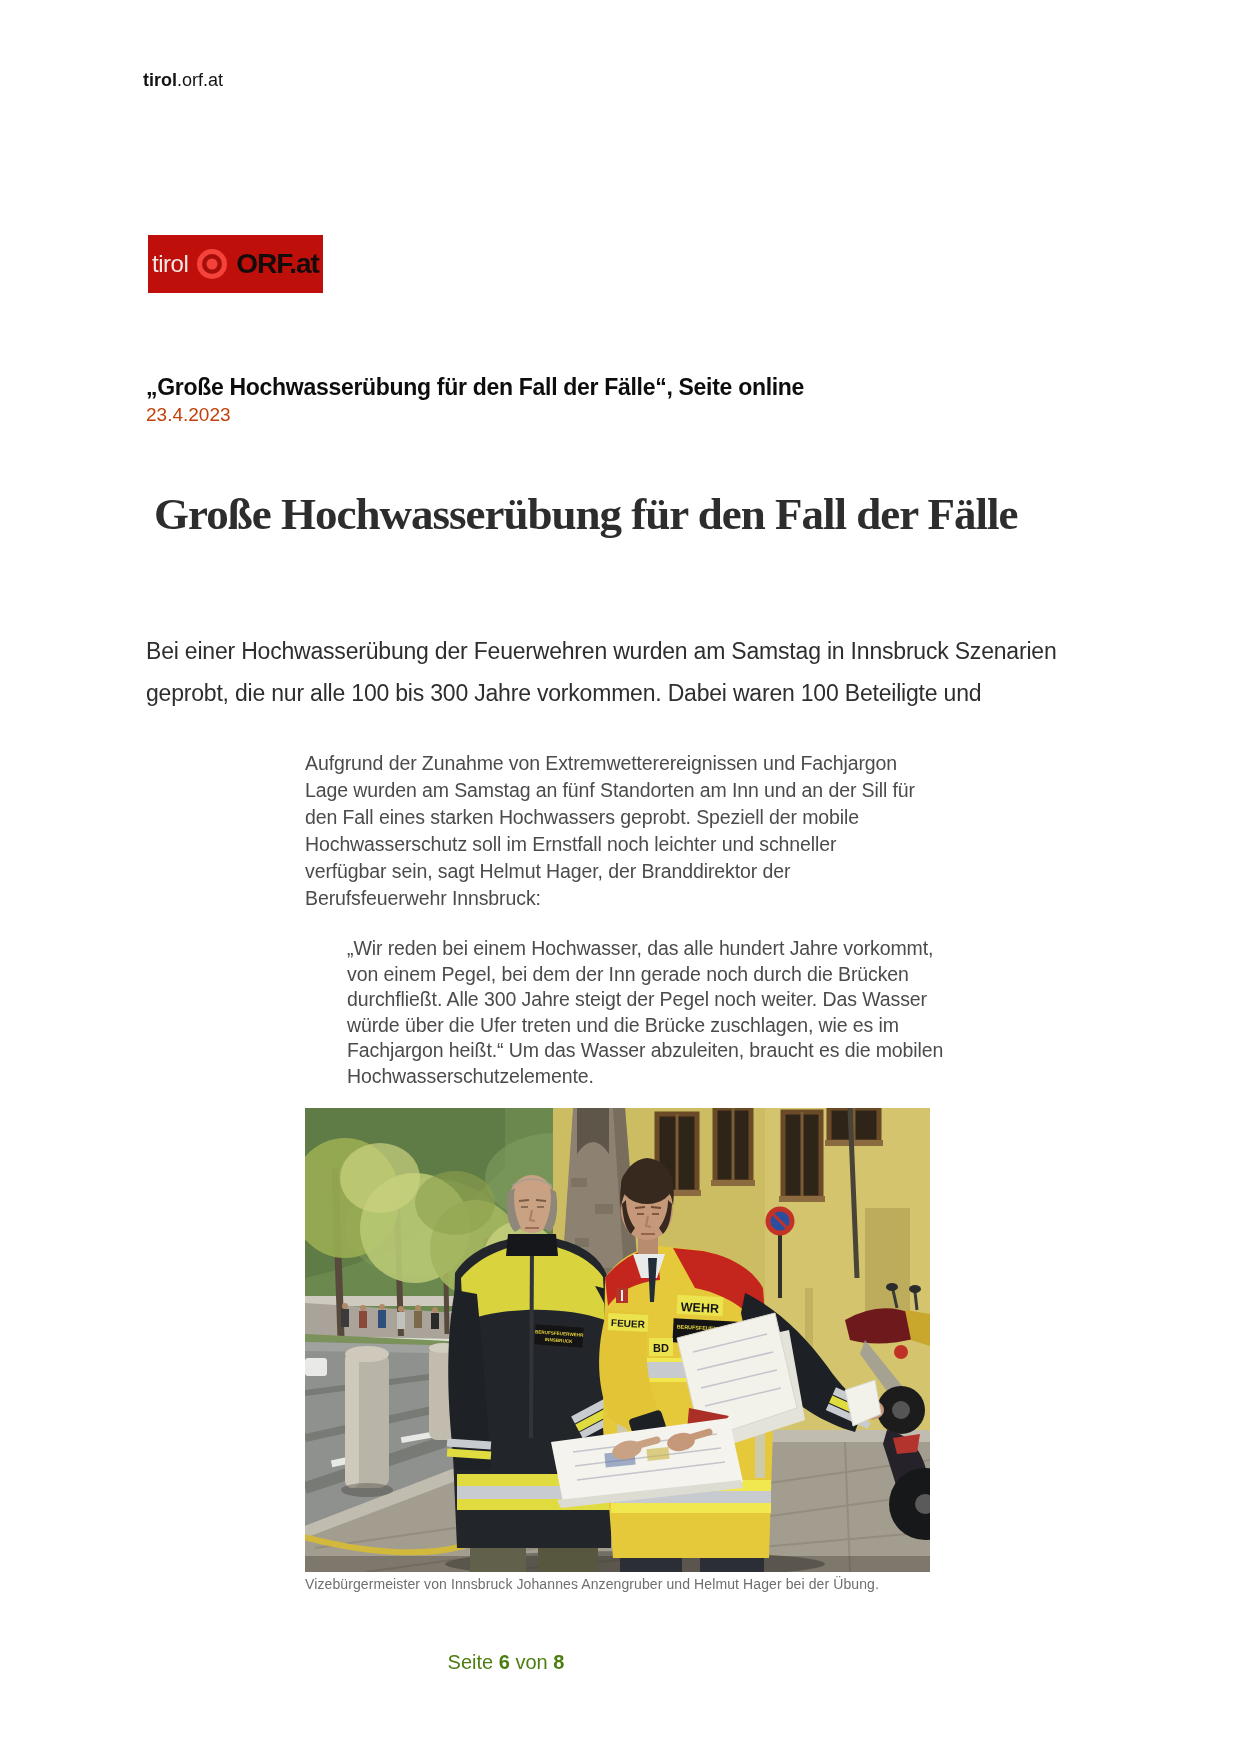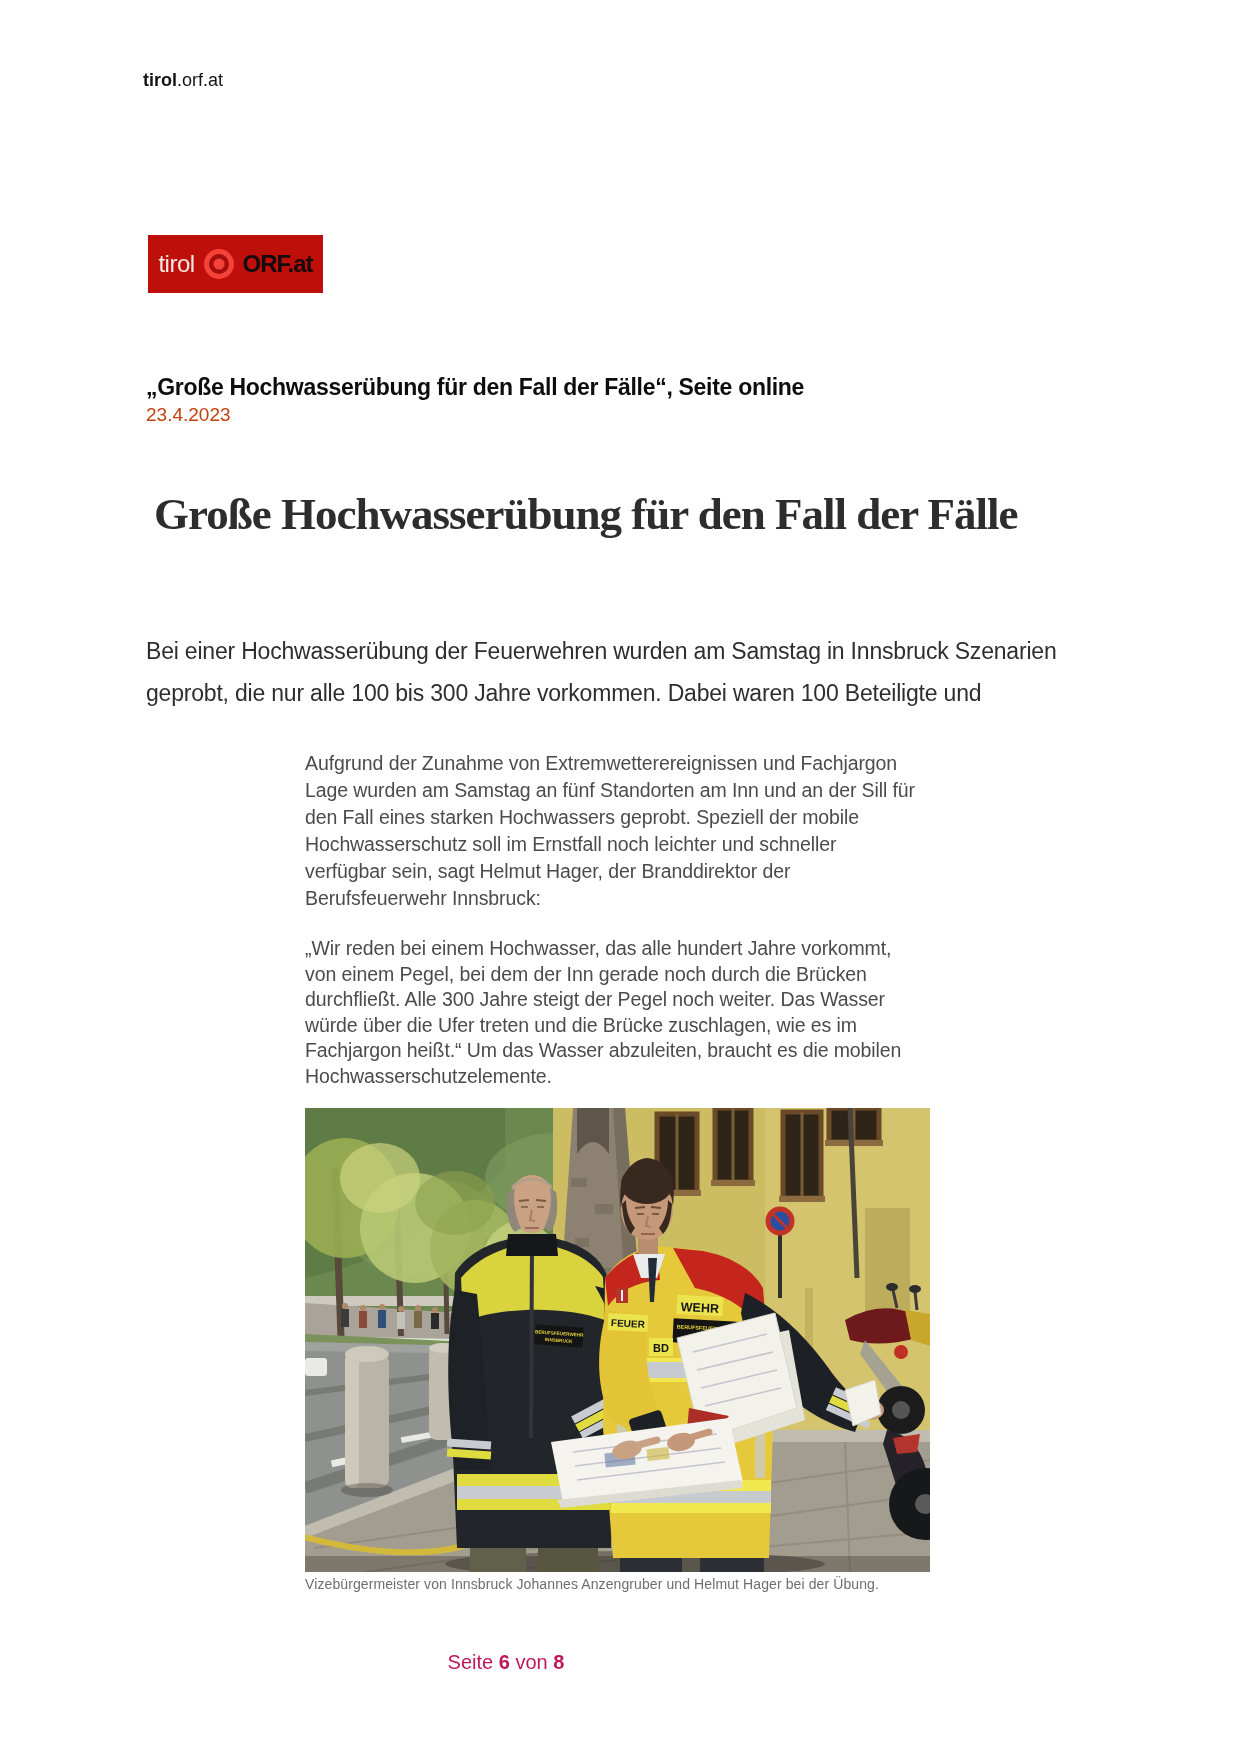--- a/index.html
+++ b/index.html
@@ -8,38 +8,38 @@
     font-family:"Liberation Sans",sans-serif;color:#111;overflow:hidden;
   }
   .abs{position:absolute;}
   .site-line{left:143px;top:70px;font-size:18px;color:#141414;}
   .site-line .b{font-weight:bold;}
   .logo{
     left:148px;top:235px;width:175px;height:58px;background:#bf0f0b;
     display:flex;align-items:center;justify-content:center;gap:7px;
   }
   .logo .lt{color:#f3e9e6;font-size:24px;letter-spacing:-0.5px;}
-  .logo .rt{color:#140c0a;font-size:24px;font-weight:bold;letter-spacing:-1px;}
+  .logo .rt{color:#140c0a;font-size:28px;font-weight:bold;letter-spacing:-1px;}
   .doc-title{left:146px;top:374px;font-size:23px;font-weight:bold;color:#0d0d0d;letter-spacing:-0.3px;white-space:nowrap;}
   .doc-date{left:146px;top:404px;font-size:19px;color:#c2410c;}
   .headline{
     left:146px;top:476px;width:900px;margin:8px;
     font-size:45px;line-height:60px;font-weight:bold;color:#2d2d2d;letter-spacing:-1px;font-family:Liberation Serif, serif;
   }
   .lead{left:146px;top:630px;font-size:23px;font-weight:normal;color:#2e2e2e;letter-spacing:-0.2px;}
   .lead .line{line-height:42px;white-space:nowrap;}
   .bodypara{color:#4b4b4b;font-size:19.5px;letter-spacing:-0.1px;}
   .bodypara .line{line-height:27px;white-space:nowrap;}
   .p1{left:305px;top:750px;}
   .p2{left:305px;top:936px;}
-  .p2 .line{line-height:25.5px;}
+  .p2 .line{line-height:25.5px;margin-left:42px;}
   .photo{left:305px;top:1108px;width:625px;height:464px;background:#cfcabc;}
   .photo svg{display:block;}
   .caption{left:305px;top:1576px;font-size:14px;color:#6e6e6e;letter-spacing:0.1px;}
-  .footer{left:0;top:1651px;width:1012px;text-align:center;font-size:20px;color:#be185d;}
+  .footer{left:0;top:1651px;width:1012px;text-align:center;font-size:20px;color:#4d7c0f;}
   .footer b{font-weight:bold;}
 </style>
 </head>
 <body>
 
 <div class="page">
 
   <div class="abs site-line">
     <span class="b">tirol</span><span>.orf.at</span>
   </div>

